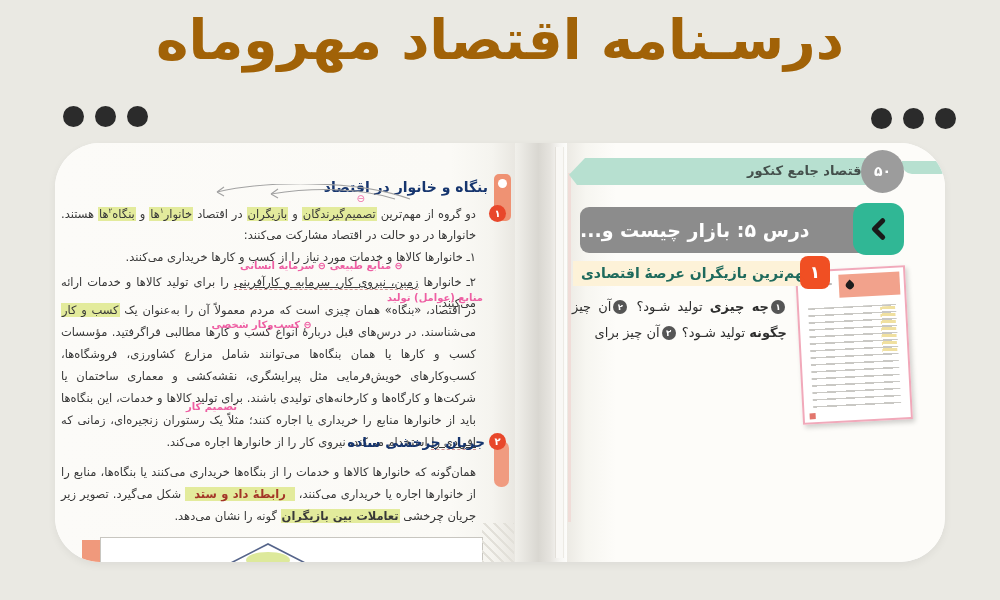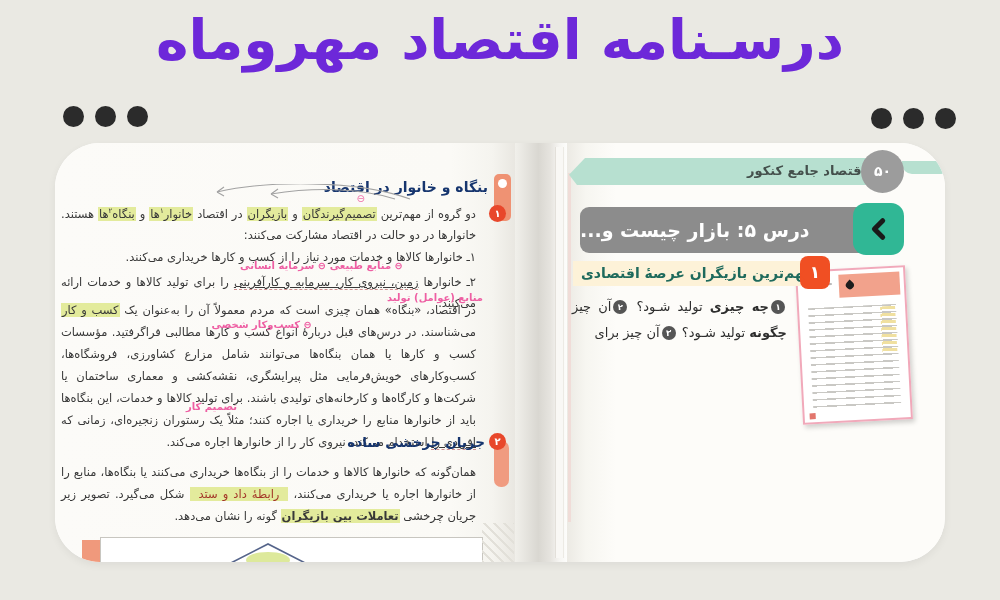--- a/index.html
+++ b/index.html
@@ -1,20 +1,20 @@
 <!DOCTYPE html>
 <html lang="fa"><head>
 <meta charset="utf-8">
 <style>
   html,body{margin:0;padding:0;background:#eae9e3;}
   .stage{position:relative;width:1000px;height:600px;background:#eae9e3;overflow:hidden;
          font-family:"DejaVu Sans",sans-serif;}
   
   .main-title{position:absolute;top:8px;left:0;right:0;text-align:center;direction:rtl;
-              font-size:55px;font-weight:bold;color:#6d28d9;letter-spacing:1px;}
+              font-size:55px;font-weight:bold;color:#a16207;letter-spacing:1px;}
   .dots{position:absolute;display:flex;gap:11px;}
   .dots-left{left:63px;top:106px;}
   .dots-right{right:44px;top:108px;}
   .dot{width:21px;height:21px;border-radius:50%;background:#2b2b2b;}
   
   .card{position:absolute;left:55px;top:143px;width:890px;height:419px;background:#fff;
         border-radius:45px;overflow:hidden;box-shadow:0 3px 8px rgba(0,0,0,.06);}
   .page{position:absolute;top:0;height:100%;direction:rtl;}
   .page-left{left:0;width:460px;background:linear-gradient(to left,#e9e7e1 0,#f5f4ef 5%,#fbfaf6 14%,#fcfbf8 100%);}
   .gutter{position:absolute;left:460px;top:0;width:52px;height:100%;
@@ -44,21 +44,21 @@
   .lp-item2{top:129px;}
   .lp-para2{top:156px;line-height:22px;}
   .lp-ann3{right:203px;top:176px;}
   .lp-ann4{right:278px;top:258px;}
   .pu{border-bottom:1px dashed #cf8f8f;text-decoration:underline;}
   sup.fnote{font-size:7px;}
   .lp-badge2{right:9px;top:290px;}
   .lp-tab2{position:absolute;right:6px;top:298px;width:15px;height:46px;background:#f09b80;border-radius:7px;z-index:1;}
   .lp-h2{position:absolute;right:30px;top:291px;font-size:13.5px;font-weight:bold;color:#16356e;}
   .lp-para3{top:318px;line-height:22px;}
-  .hl-red{background:#e3eb9c;color:#a33527;font-weight:normal;padding:0 9px;}
+  .hl-red{background:#e3eb9c;color:#a33527;font-weight:bold;padding:0 9px;}
   .hl-bold{background:#e3eb9c;font-weight:bold;padding:0 1px;}
   .lp-diagram{position:absolute;left:45px;top:394px;width:381px;height:40px;background:#fff;border:1px solid #c8c6c0;}
   .lp-diagram-tag{position:absolute;left:27px;top:397px;width:18px;height:22px;background:#f0997c;}
   .lp-hatch{position:absolute;left:427px;top:380px;width:32px;height:39px;
             background:repeating-linear-gradient(45deg,#e2e0d9 0 2px,rgba(0,0,0,0) 2px 7px);}
   
   .rp-ribbon{position:absolute;left:2px;top:15px;width:311px;height:27px;background:#b7e0d0;
              clip-path:polygon(0 62%,16px 0,100% 0,100% 100%,8px 100%);
              text-align:left;direction:rtl;z-index:1;}
   .rp-ribbon-label{position:absolute;left:178px;top:5px;font-size:13px;font-weight:bold;color:#44504c;white-space:nowrap;}

